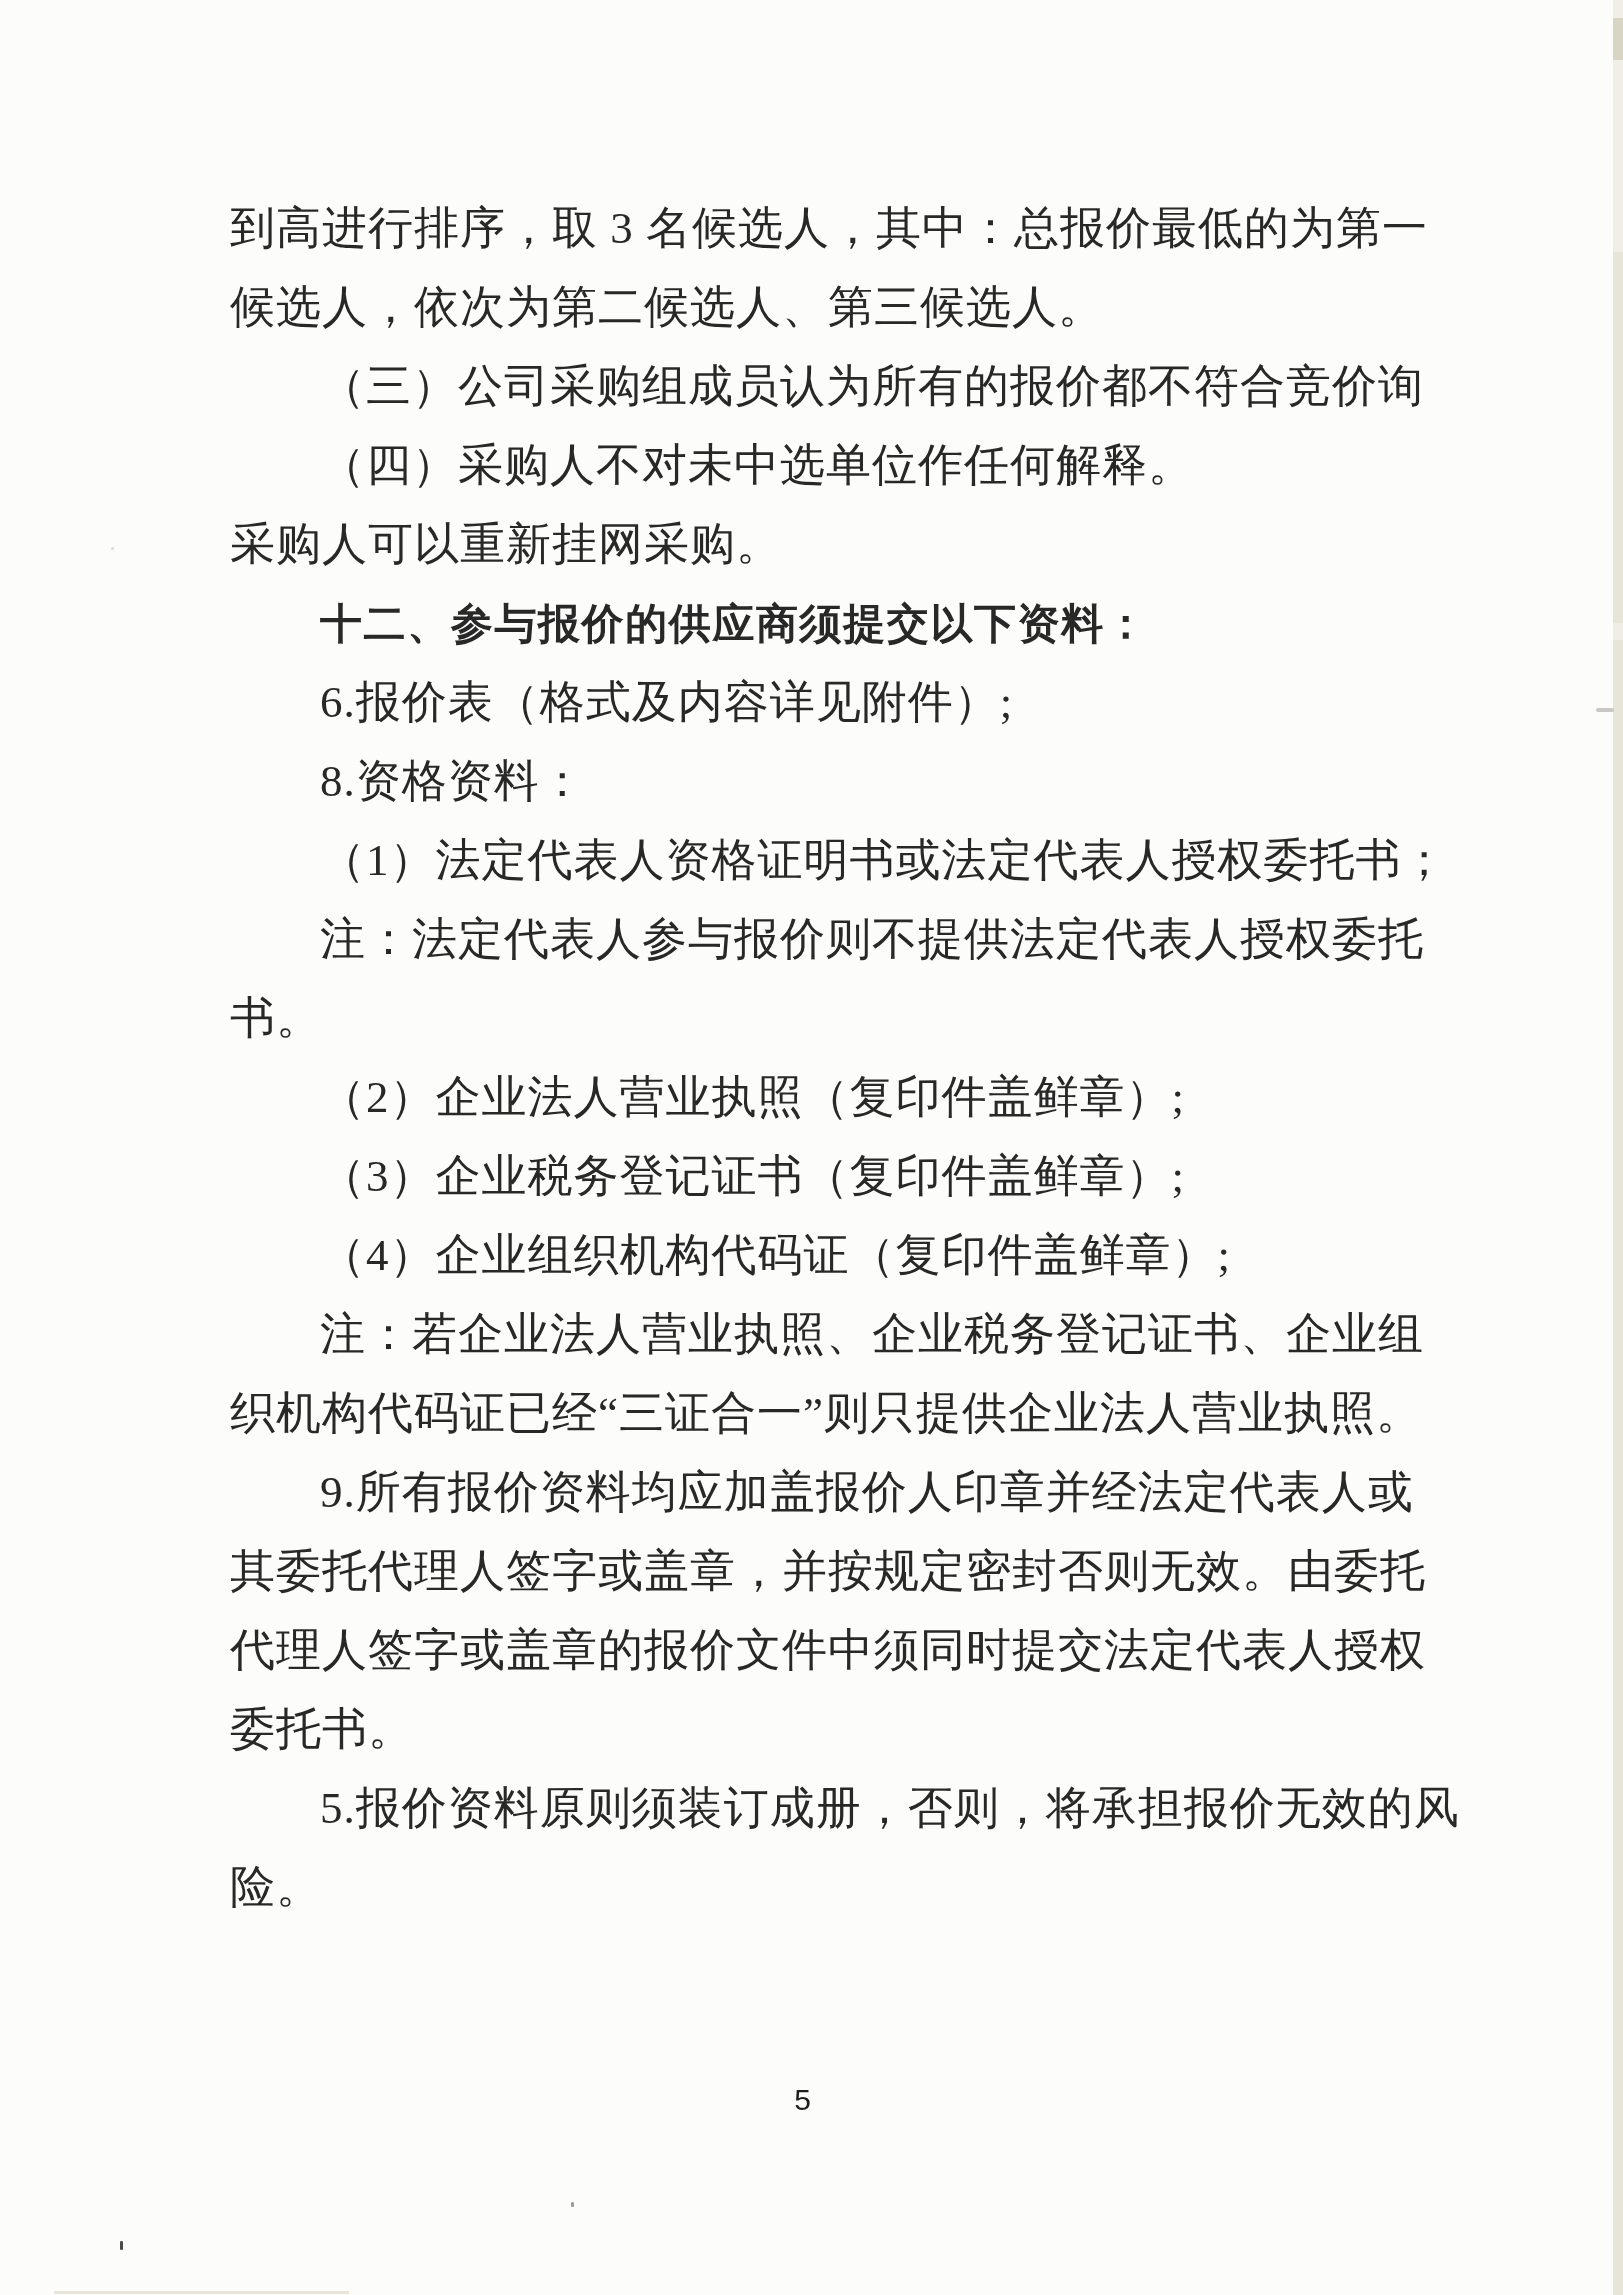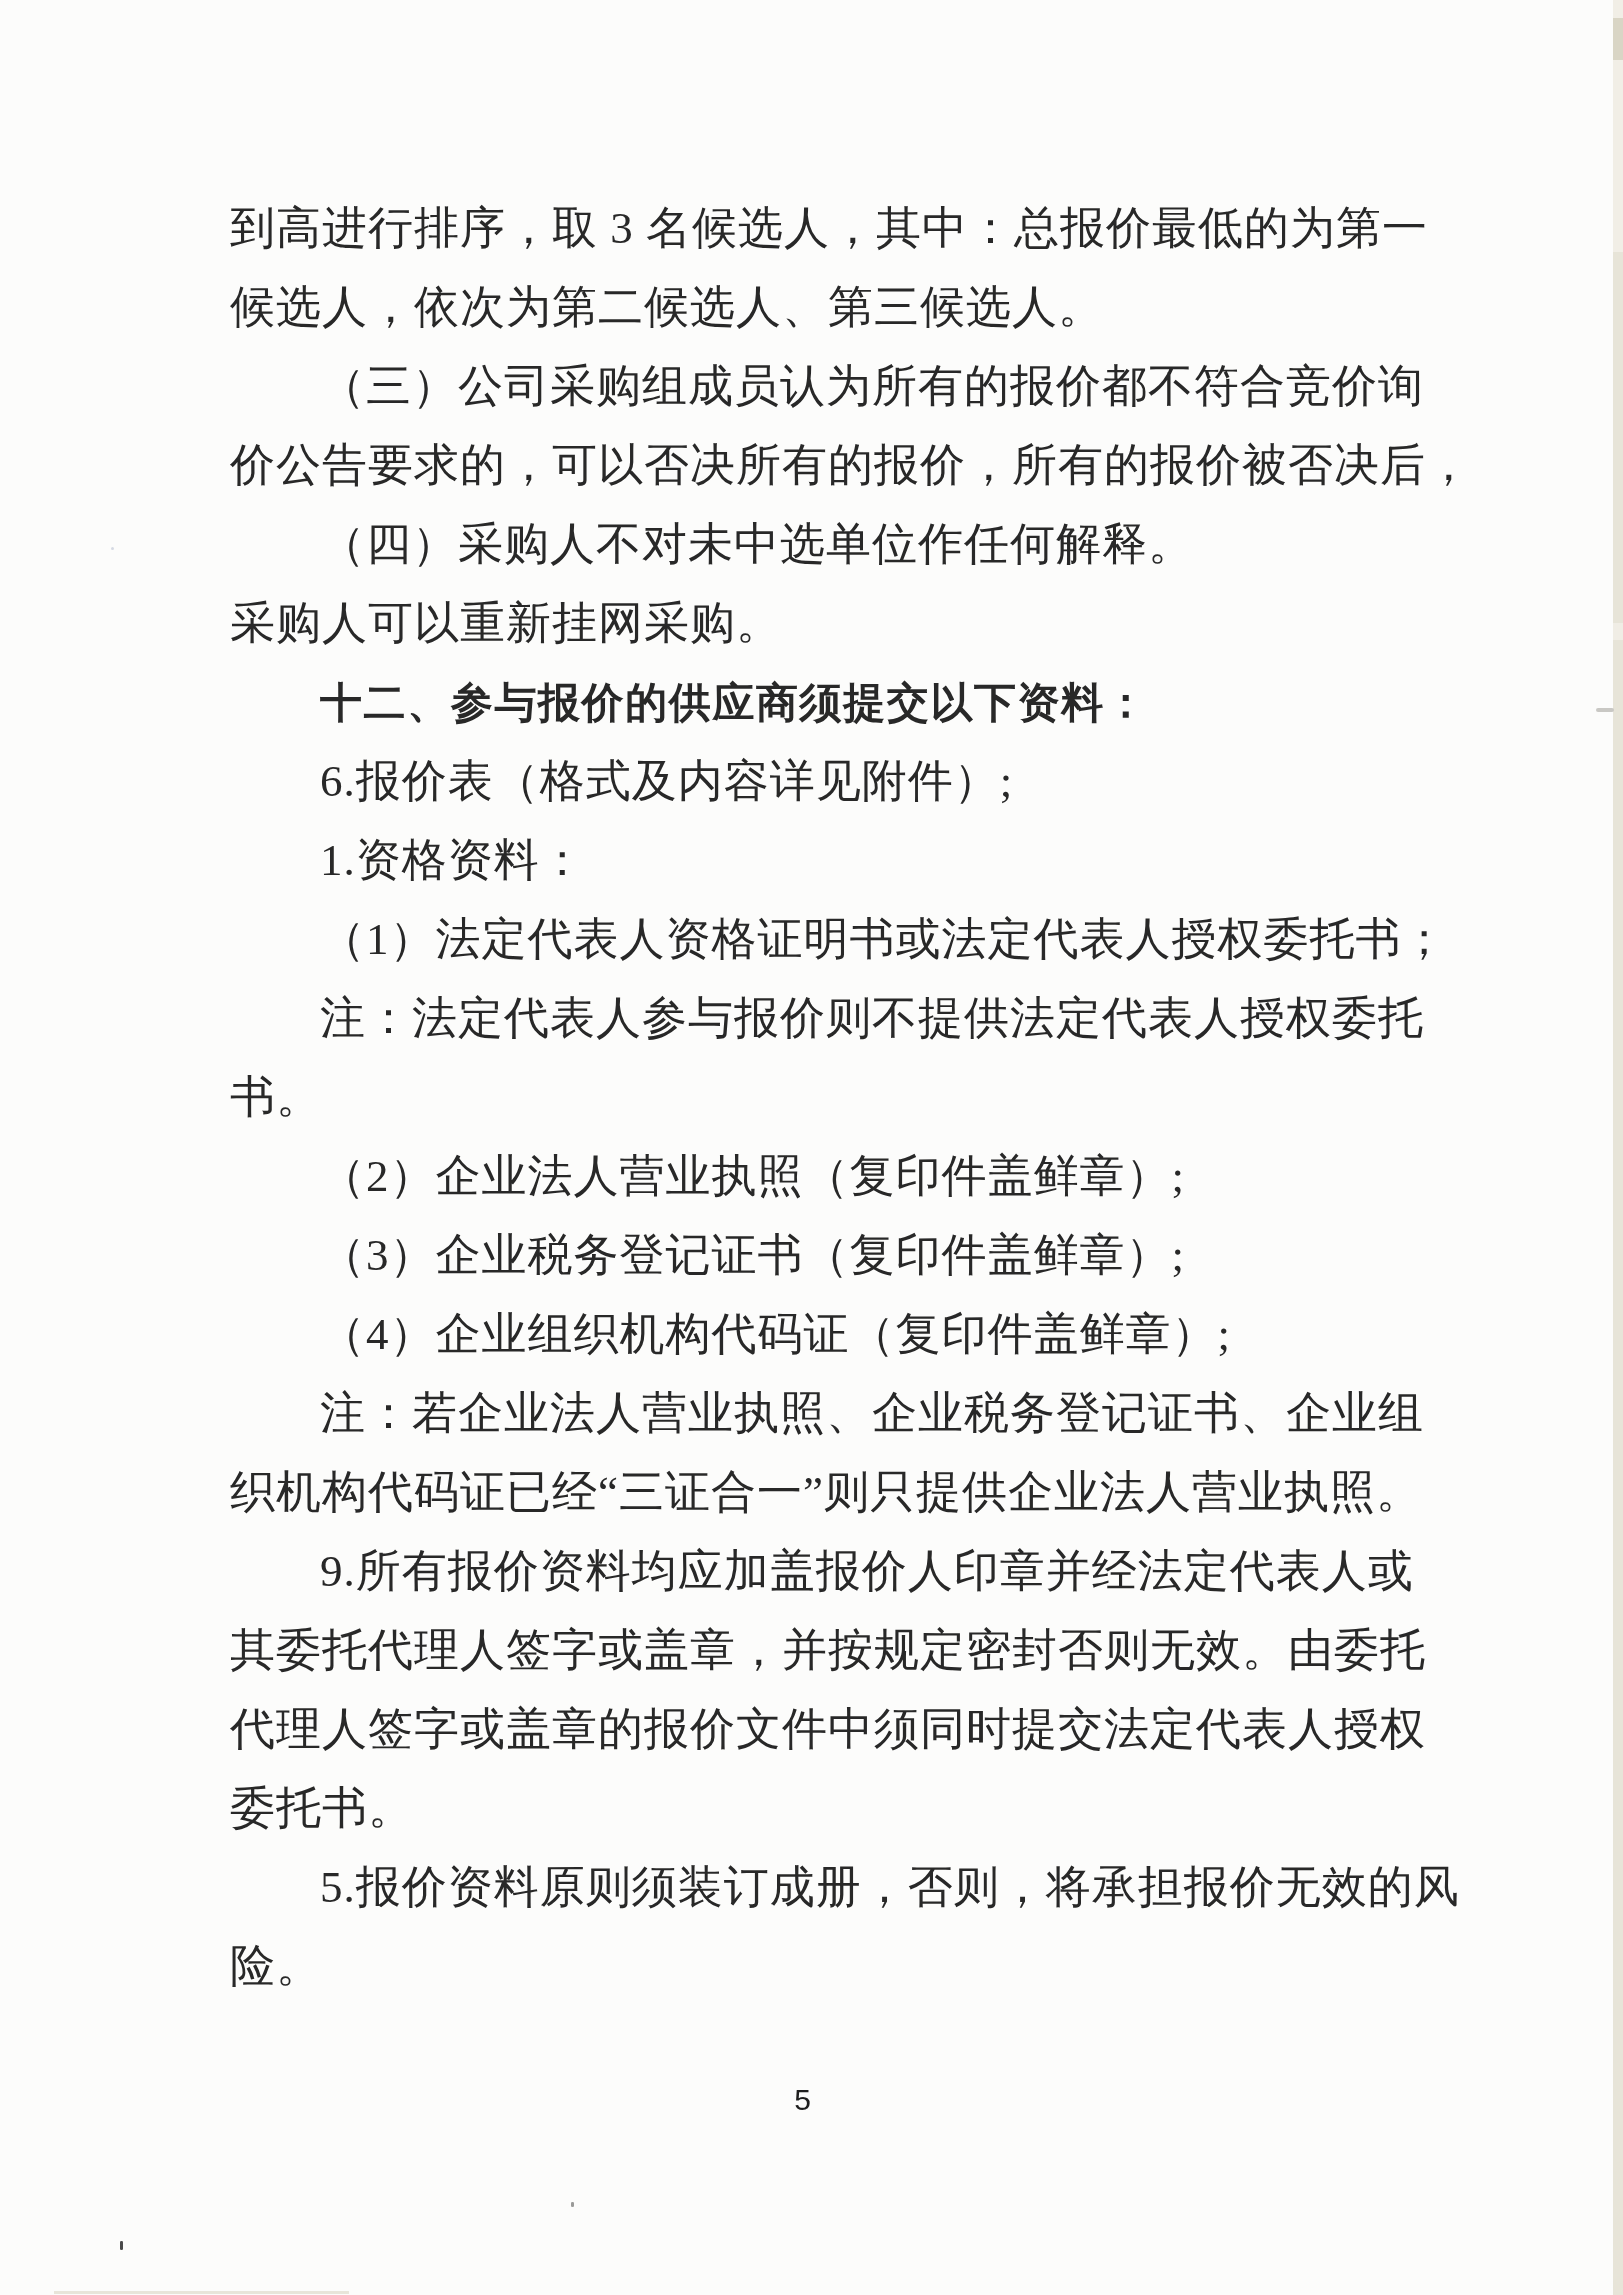--- a/index.html
+++ b/index.html
@@ -80,26 +80,25 @@
 </style>
 </head>
 <body>
 
 <div class="page" style="--ink: #282828; --paper: #fcfcfb; --edge-main: #e7e4d8;">
 
   <main class="text-body" id="doc-body">
       <p class="line">到高进行排序，取 3 名候选人，其中：总报价最低的为第一</p>
       <p class="line">候选人，依次为第二候选人、第三候选人。</p>
       <p class="line indent">（三）公司采购组成员认为所有的报价都不符合竞价询</p>
-      <p class="line">价公告要求的，可以否决所有的报价，所有的报价被否决后，</p>
       <p class="line indent">（四）采购人不对未中选单位作任何解释。</p>
       <p class="line">采购人可以重新挂网采购。</p>
       <p class="line indent heading">十二、参与报价的供应商须提交以下资料：</p>
       <p class="line indent">6.报价表（格式及内容详见附件）;</p>
-      <p class="line indent">1.资格资料：</p>
+      <p class="line indent">8.资格资料：</p>
       <p class="line indent">（1）法定代表人资格证明书或法定代表人授权委托书；</p>
       <p class="line indent">注：法定代表人参与报价则不提供法定代表人授权委托</p>
       <p class="line">书。</p>
       <p class="line indent">（2）企业法人营业执照（复印件盖鲜章）;</p>
       <p class="line indent">（3）企业税务登记证书（复印件盖鲜章）;</p>
       <p class="line indent">（4）企业组织机构代码证（复印件盖鲜章）;</p>
       <p class="line indent">注：若企业法人营业执照、企业税务登记证书、企业组</p>
       <p class="line">织机构代码证已经“三证合一”则只提供企业法人营业执照。</p>
       <p class="line indent">9.所有报价资料均应加盖报价人印章并经法定代表人或</p>
       <p class="line">其委托代理人签字或盖章，并按规定密封否则无效。由委托</p>

